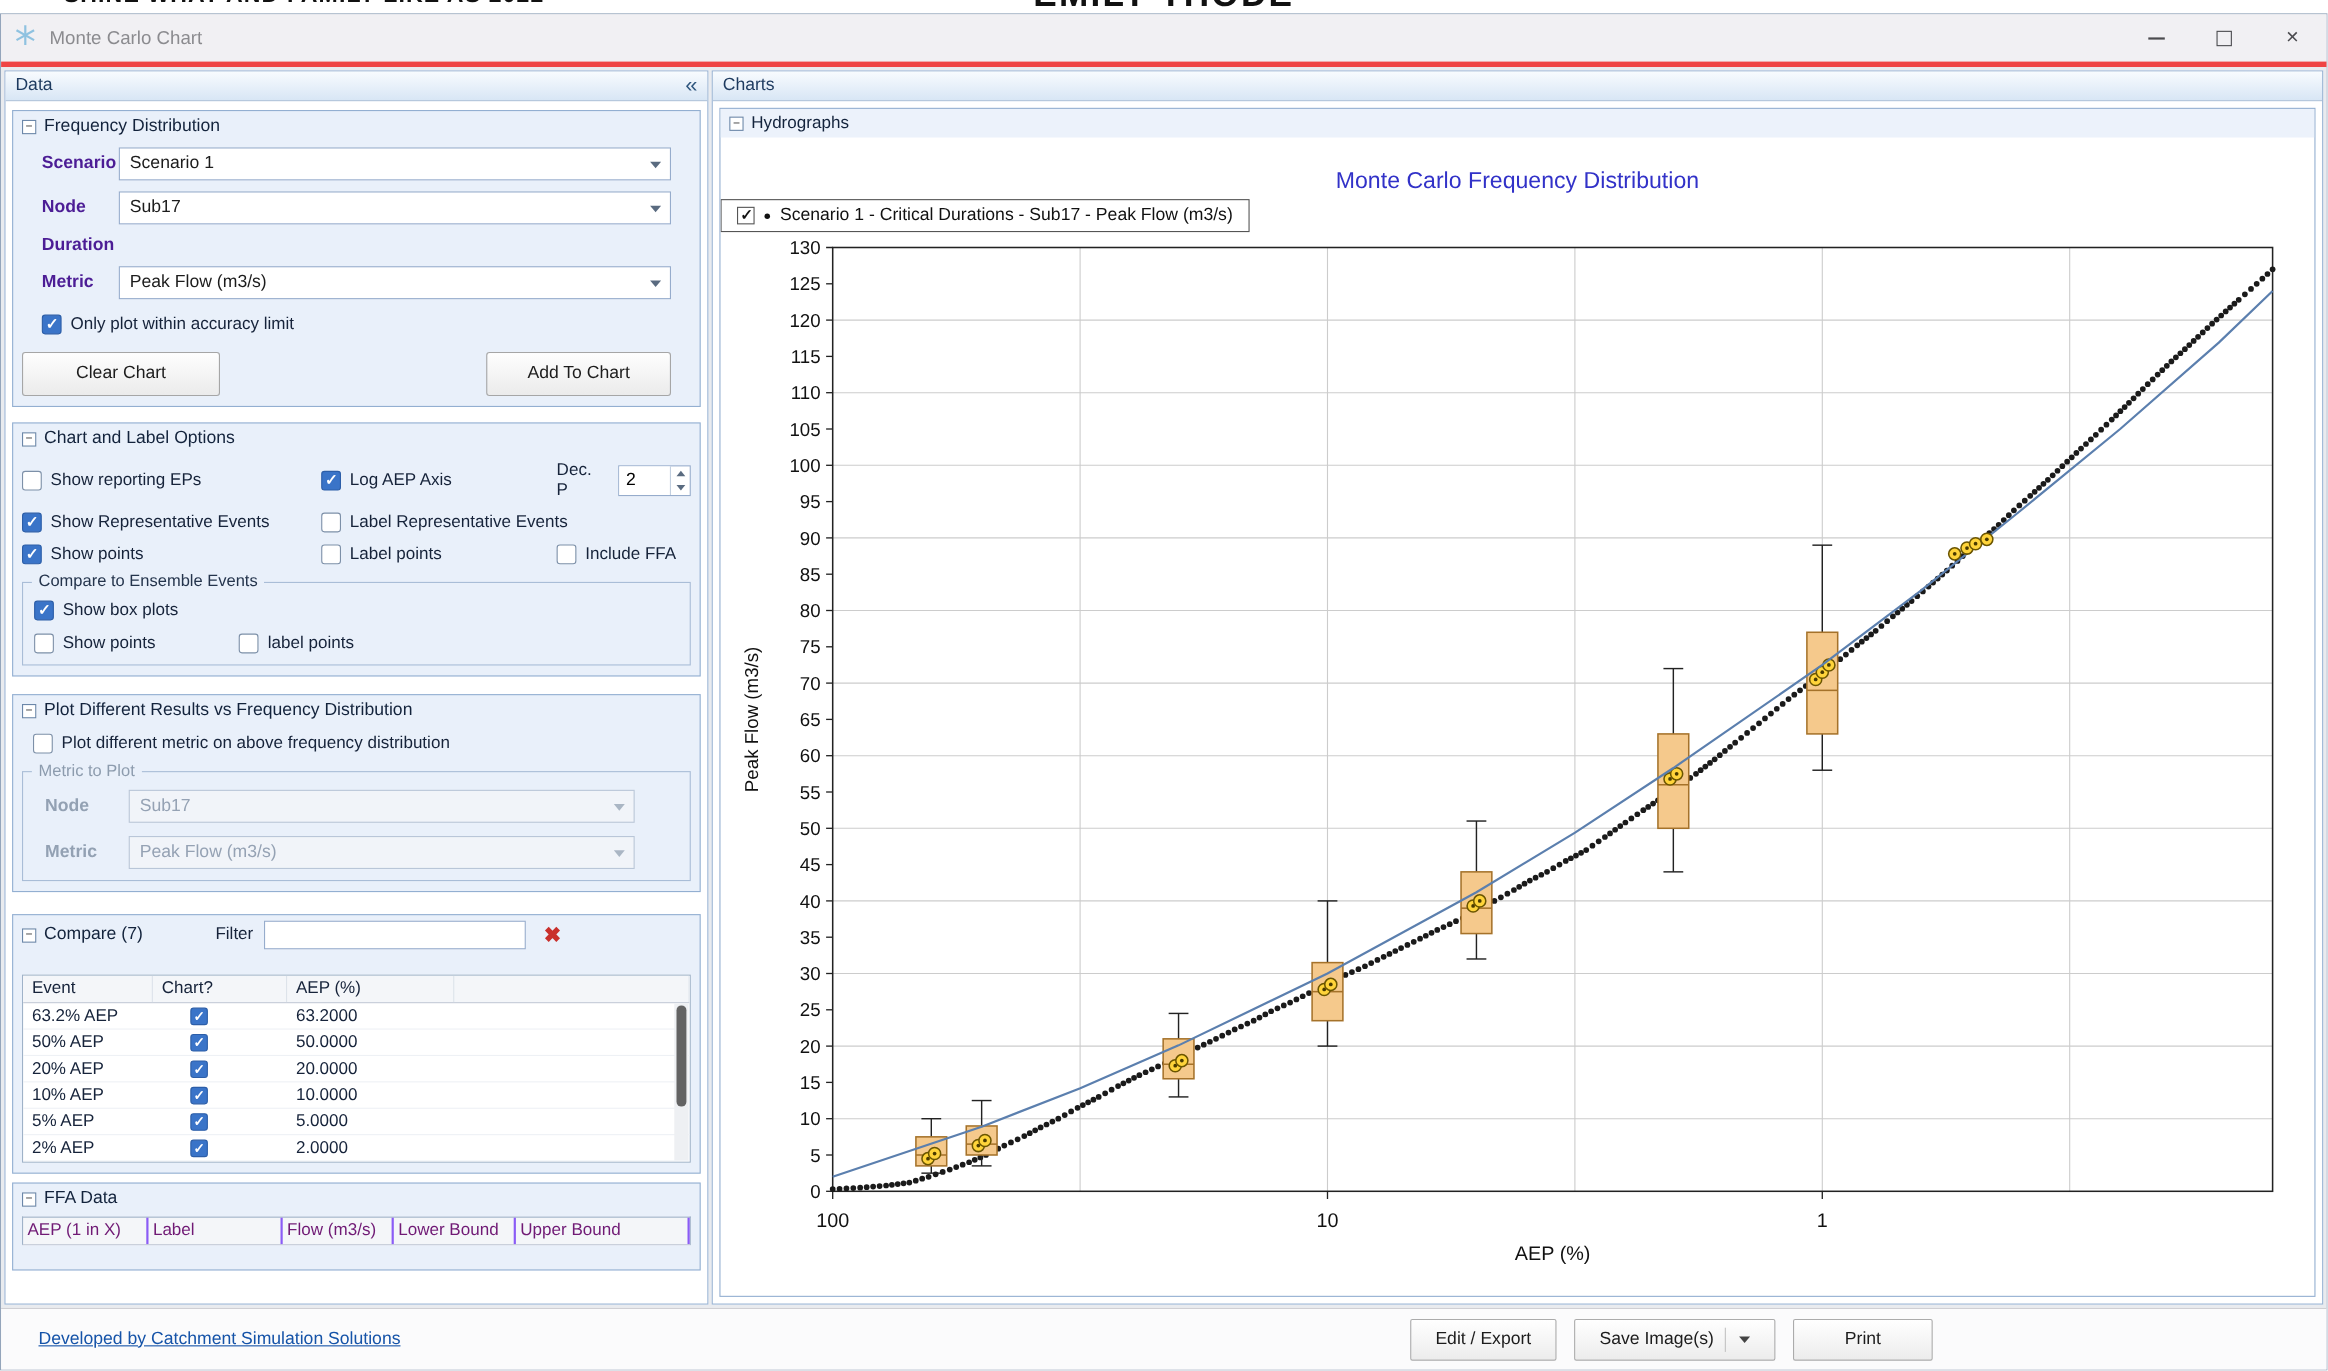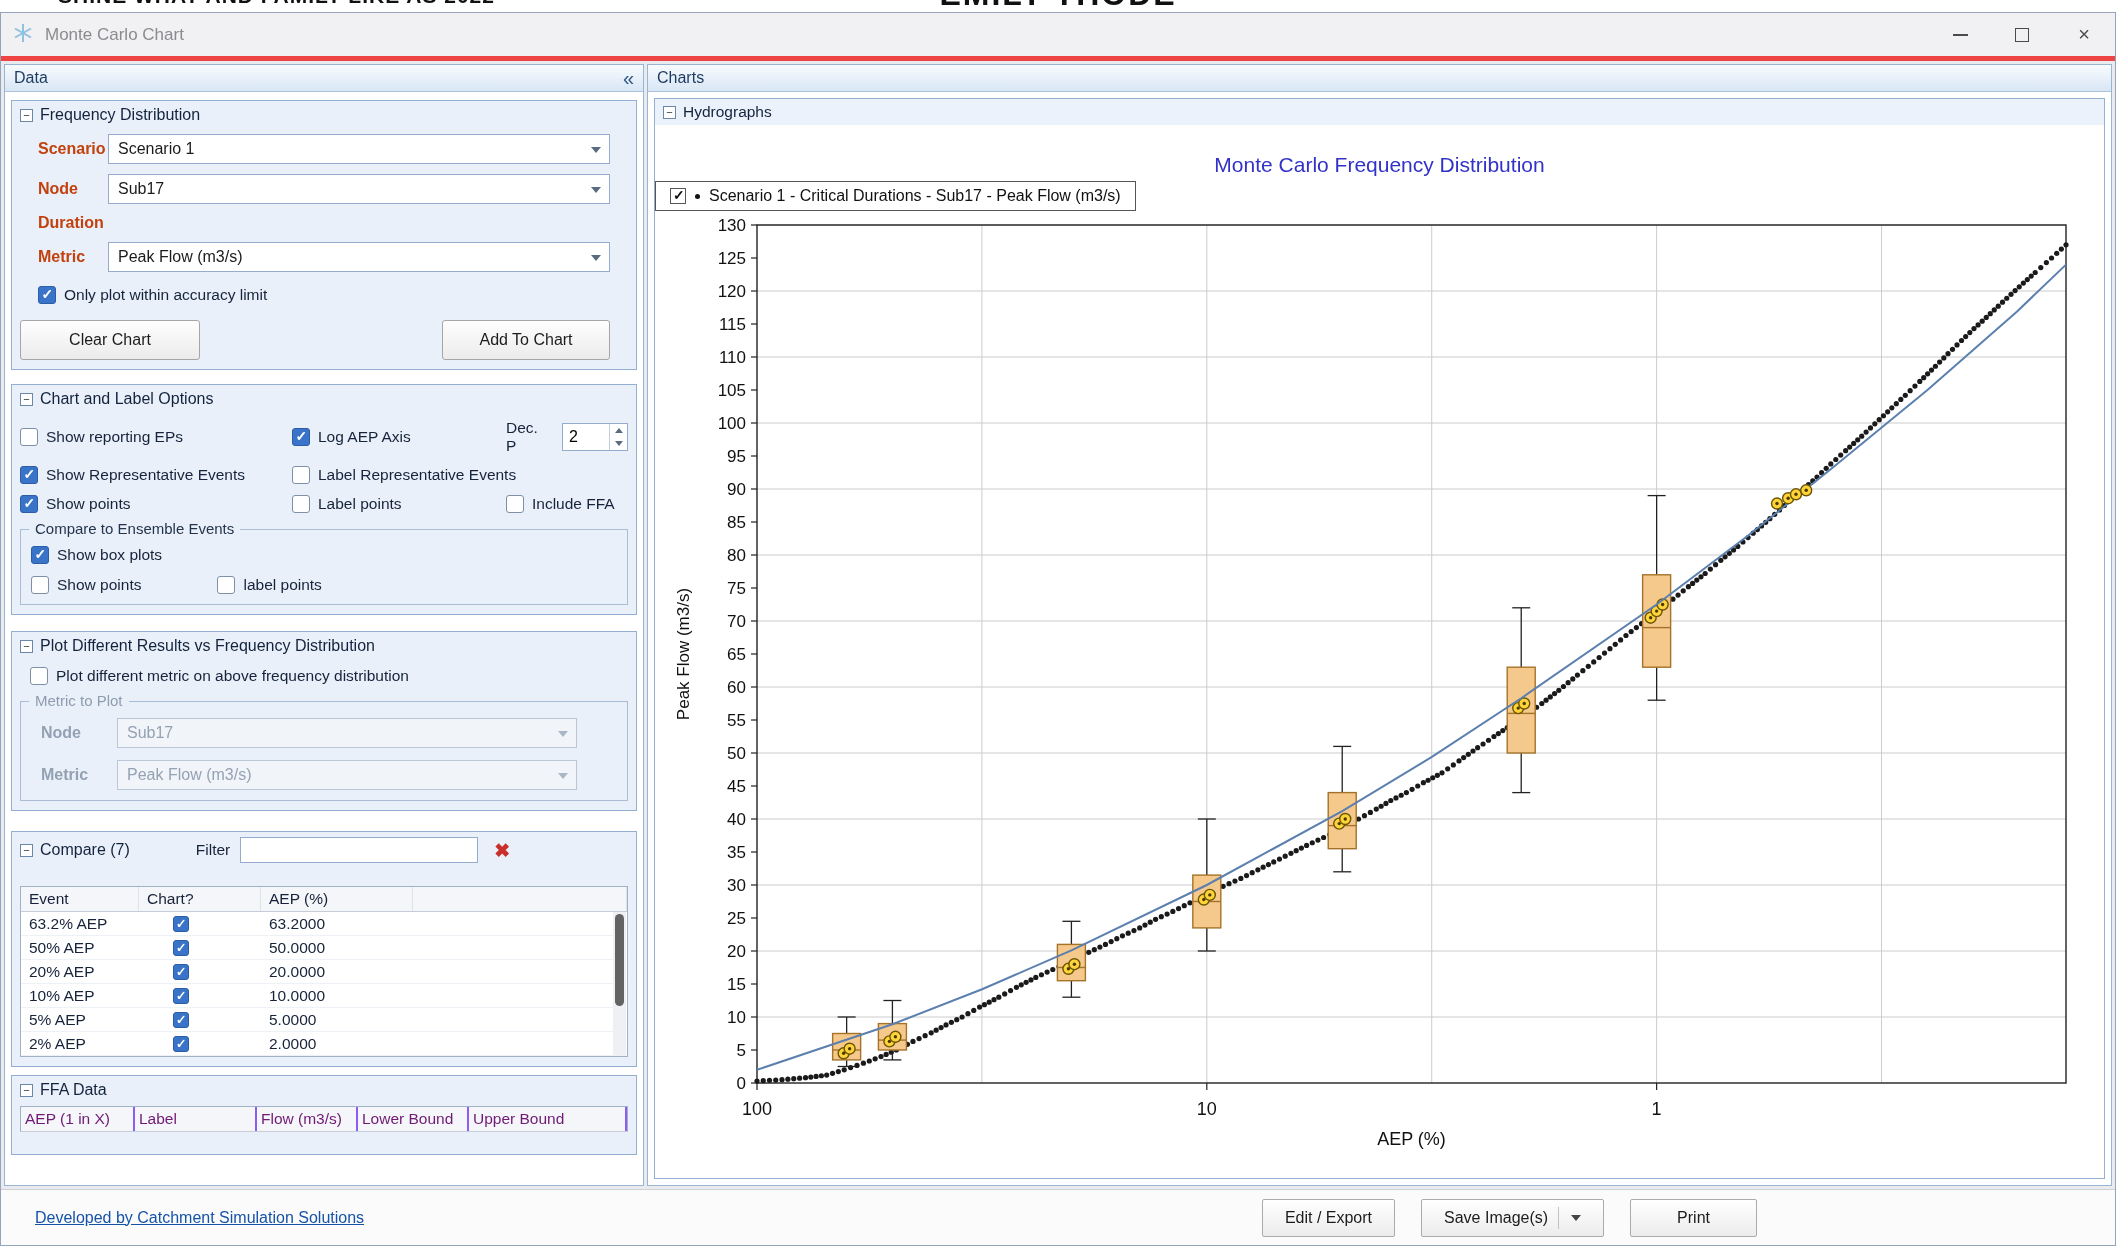--- a/index.html
+++ b/index.html
@@ -25,21 +25,21 @@
   .panel-right{flex:1}
   .panel-header{height:27px;flex:none;background:linear-gradient(#f8fbfe,#d8e6f5);border-bottom:1px solid #aec2da;display:flex;align-items:center;padding:0 9px;color:#1d3a5f;font-size:16px}
   .collapse-btn{margin-left:auto;color:#2f567e;font-size:20px;line-height:1;cursor:default}
   
   .group{border:1px solid #93afd1;background:#e9f0fa;margin:8px 6px 0 6px;padding:5px 8px 9px 8px;flex:none}
   .group-title{font-size:16px;color:#13233c;display:flex;align-items:center;gap:7px}
   .glyph-box{width:13px;height:13px;border:1px solid #6b87a9;background:#fff;display:inline-flex;align-items:center;justify-content:center;flex:none;font-size:11px;line-height:1;color:#333}
   .glyph-box::before{content:"\2212"}
   
   .field-row{display:flex;align-items:center;margin-top:10px}
-  .field-label{width:88px;padding-left:18px;font-weight:bold;font-size:16px;color:#c2410c}
+  .field-label{width:88px;padding-left:18px;font-weight:bold;font-size:16px;color:#4c1d95}
   .dd{flex:1;height:30px;background:#fff;border:1px solid #96accc;display:flex;align-items:center;padding:0 9px;font-size:16px;color:#1c1c1c;margin-right:18px;position:relative}
   .dd .dd-arrow{position:absolute;right:8px;top:12px;width:0;height:0;border-left:5px solid transparent;border-right:5px solid transparent;border-top:6px solid #5a6b80}
   .dd.disabled{background:#f1f4f9;border-color:#b9c6d8;color:#95a2b4}
   
   .cbrow{display:flex;align-items:center;gap:8px}
   .cb{width:18px;height:18px;border:1px solid #7d90a8;background:#fff;border-radius:3px;flex:none;position:relative;cursor:default}
   .cb.on{background:#3a74c8;border-color:#2c5ea8}
   .cb.on::after{content:"\2713";color:#fff;position:absolute;left:2.5px;top:-1px;font-size:14px;font-weight:bold}
   .cb-label{font-size:15.5px;color:#16233a}
   .btn{height:40px;background:linear-gradient(#fefefe,#ebebeb);border:1px solid #a6a6a6;border-radius:3px;font-size:16px;display:flex;align-items:center;justify-content:center;color:#1c1c1c;cursor:default}
@@ -83,21 +83,21 @@
   .chart-legend-wrap{display:flex;justify-content:flex-start;margin-top:4px}
   .chart-legend{border:1px solid #555;background:#fff;display:flex;align-items:center;gap:9px;padding:5px 14px;font-size:16px;color:#111}
   .legend-cb{width:16px;height:16px;border:1px solid #555;background:#fff;position:relative;flex:none}
   .legend-cb.on::after{content:"\2713";position:absolute;left:2px;top:-2px;font-size:14px;font-weight:bold;color:#111}
   .legend-dot{width:5px;height:5px;border-radius:50%;background:#111;flex:none}
   .plot-wrap{flex:1;overflow:hidden}
   svg text{font-family:"Liberation Sans",sans-serif}
   
   .statusbar{height:56px;flex:none;background:#fbfbfc;border-top:1px solid #cfcfd4;display:flex;align-items:center}
   .credit-link{margin-left:34px;font-size:16px;color:#1553a8;text-decoration:underline;cursor:default}
-  .sb-buttons{margin-left:auto;margin-right:358px;display:flex;gap:26px;align-items:center}
+  .sb-buttons{margin-left:auto;margin-right:358px;display:flex;gap:16px;align-items:center}
   .sbtn{height:38px;border:1px solid #ababab;background:linear-gradient(#ffffff,#ececec);display:flex;align-items:center;justify-content:center;font-size:16px;padding:0 22px;border-radius:2px;color:#1c1c1c;cursor:default;gap:10px}
   .sbtn .caret{width:0;height:0;border-left:5px solid transparent;border-right:5px solid transparent;border-top:6px solid #444;margin-left:2px}
   .sbtn .vsep{width:1px;height:22px;background:#c2c2c2}
 </style>
 </head>
 <body>
 
 <div class="bg-strip">
   <span class="frag-left">SHINE WHAT AND FAMILY LIKE AS 2022</span>
   <span class="frag-center">EMILY THODE</span>

